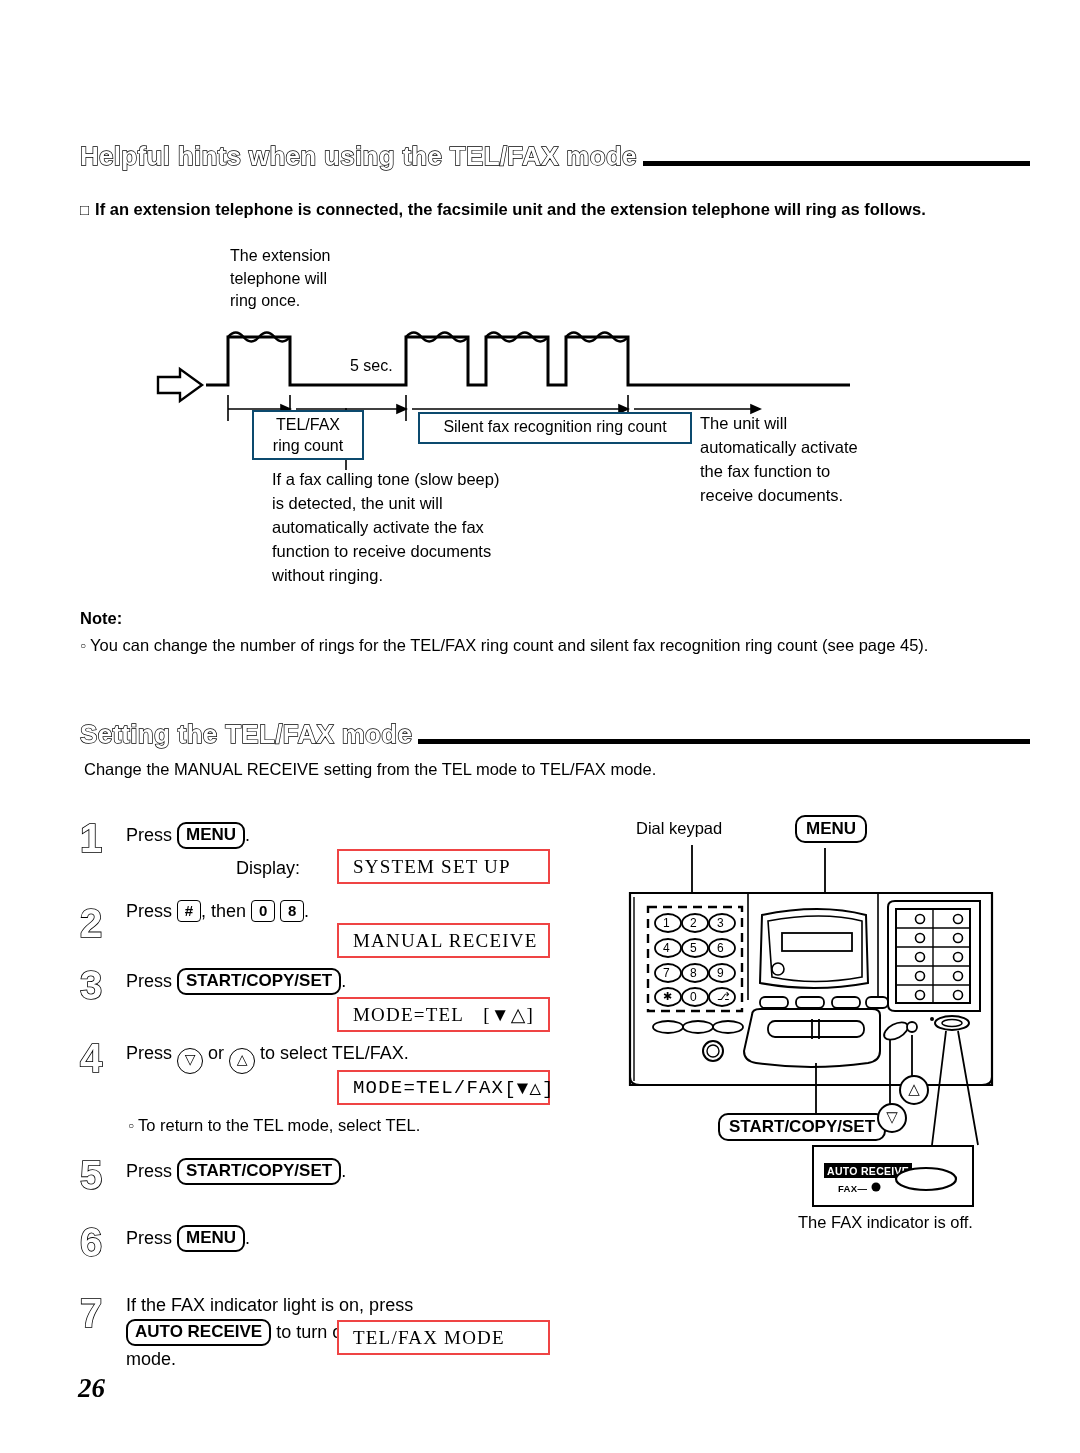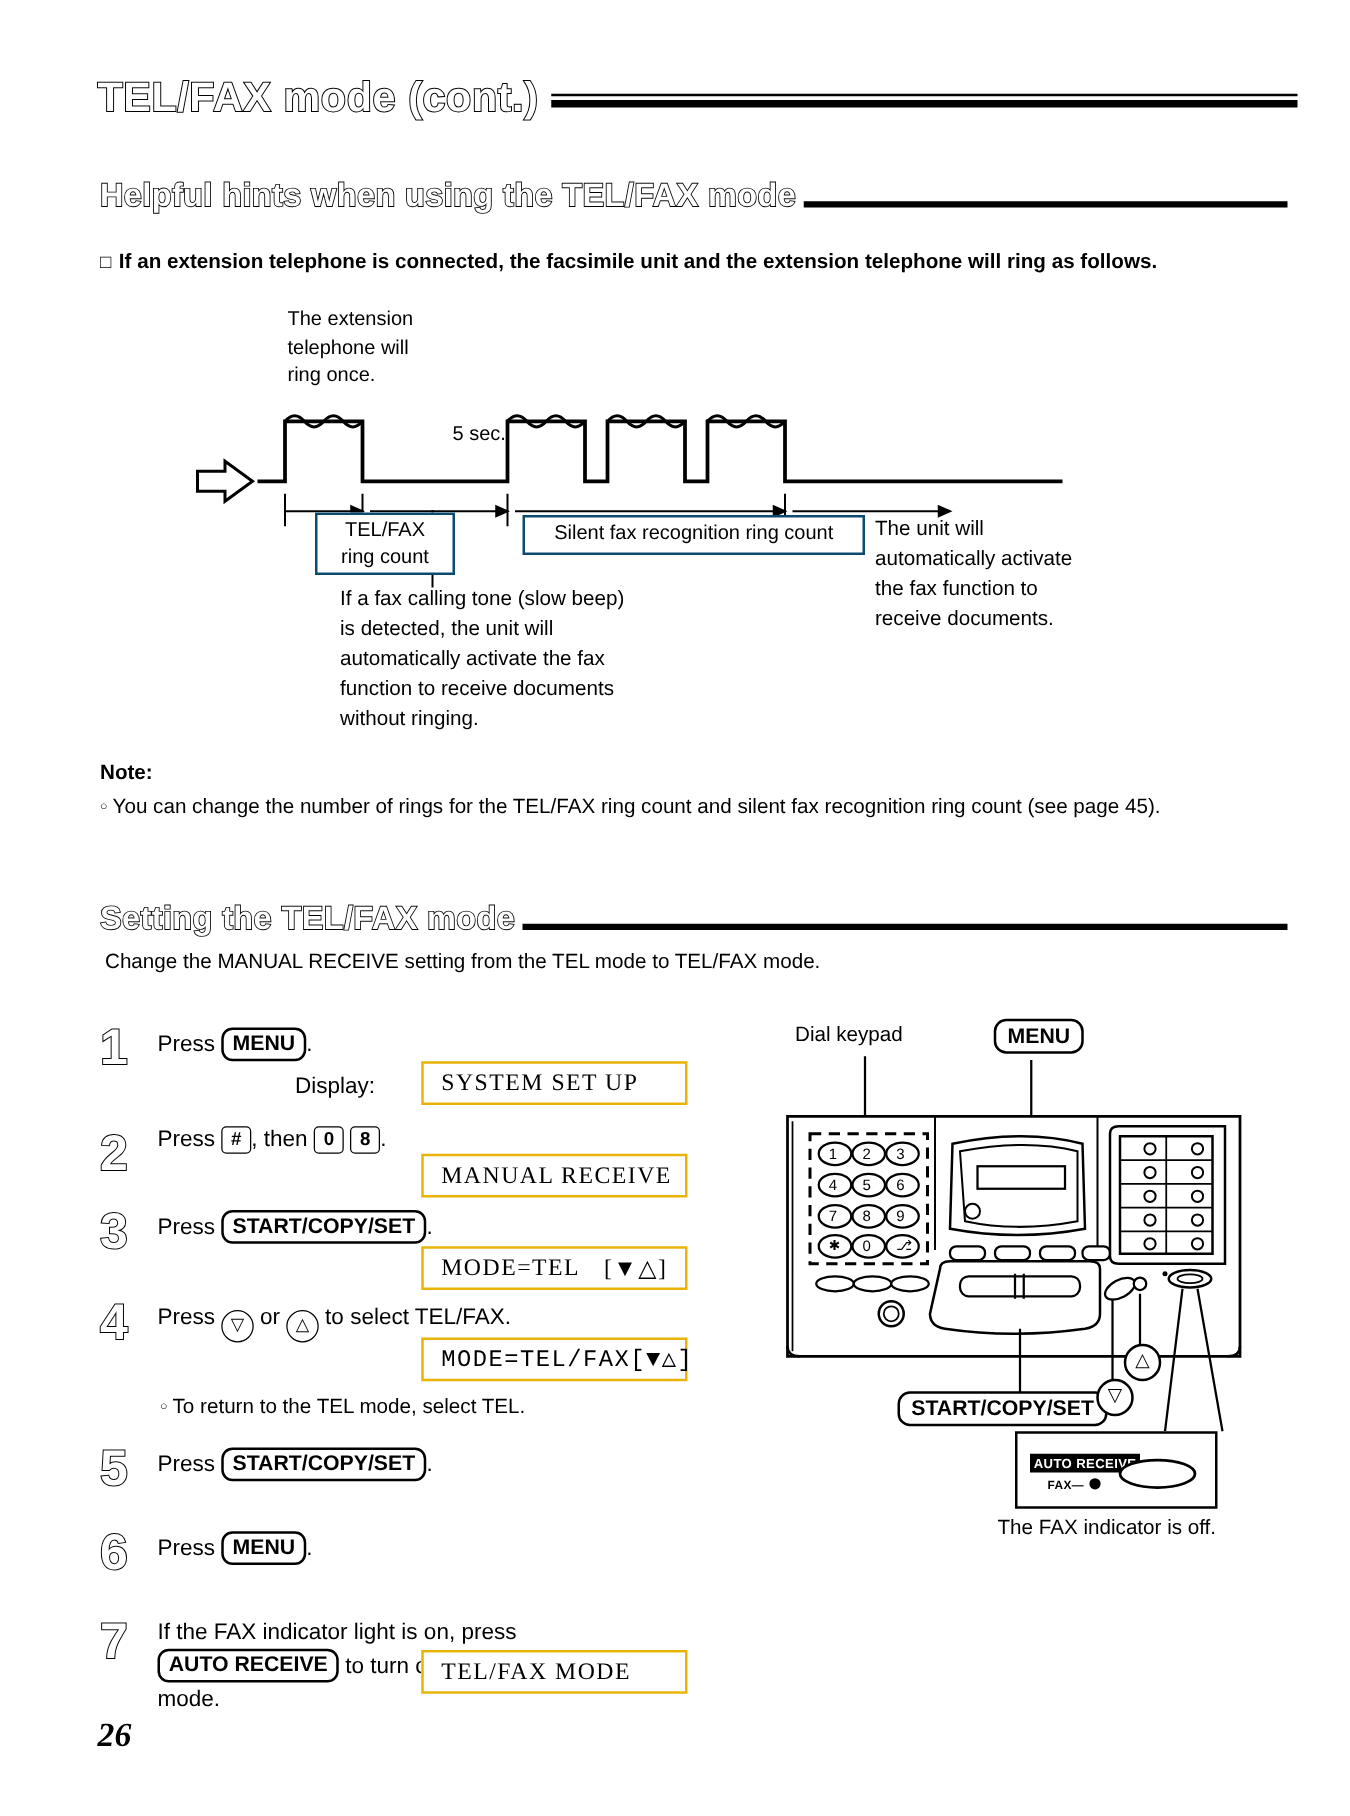--- a/index.html
+++ b/index.html
@@ -89,21 +89,21 @@
     padding: 0 5px; font-weight: bold; font-size: 15px; line-height: 1.3;
     vertical-align: 1px; min-width: 12px; text-align: center;
   }
   .circ-key {
     display: inline-block; width: 24px; height: 24px; border: 1.8px solid #000;
     border-radius: 50%; text-align: center; line-height: 21px; font-size: 14px;
     vertical-align: -5px;
   }
 
   .lcd {
-    position: absolute; border: 2px solid #eab308; background: #fff;
+    position: absolute; border: 2px solid #ef4444; background: #fff;
     box-sizing: border-box;
     font-family: "Liberation Serif", serif;
     font-size: 19px; letter-spacing: 1.2px;
     display: flex; align-items: center;
     padding: 0 14px; white-space: pre;
   }
   .lcd .spacer { flex: 1; }
 
   
   .fax-fig { position: absolute; left: 600px; top: 815px; width: 440px; height: 440px; }
@@ -139,37 +139,33 @@
     position: absolute; left: 78px; top: 1373px;
     font-size: 27px; font-style: italic; font-weight: bold;
     font-family: "Liberation Serif", serif;
   }
 </style>
 </head>
 <body>
 
 <div class="page">
 
-  <div class="h1-row">
-    <span class="h1-text">TEL/FAX mode (cont.)</span>
-    <span class="h1-rule"></span>
-  </div>
 
   <div class="h2-row" style="left:80px; top:128px;">
     <span class="h2-text">Helpful hints when using the TEL/FAX mode</span>
     <span class="h2-rule"></span>
   </div>
 
   <div class="para bold sq-bullet" style="left:80px; top:198px; width:955px;">If an extension telephone is connected, the facsimile unit and the extension telephone will ring as follows.</div>
 
   <div class="diagram">
     <div class="dlabel" style="left:80px; top:0px; width:170px; white-space:pre-line;">The extension
 telephone will
 ring once.</div>
-    <div class="dlabel" style="left:200px; top:92px;margin-left:12px;">5 sec.</div>
+    <div class="dlabel" style="left:200px; top:110px;">5 sec.</div>
 
     <svg width="780" height="180" style="position:absolute; left:0; top:0;">
 
       <path d="M 8,132 L 30,132 L 30,124 L 52,140 L 30,156 L 30,148 L 8,148 Z" fill="#fff" stroke="#000" stroke-width="2.4"></path>
 
       <path d="M 56,140 L 78,140 L 78,92 L 140,92 L 140,140 L 256,140 L 256,92
                L 318,92 L 318,140 L 336,140 L 336,92 L 398,92 L 398,140
                L 416,140 L 416,92 L 478,92 L 478,140 L 700,140" fill="none" stroke="#000" stroke-width="3"></path>
 
       <g fill="none" stroke="#000" stroke-width="2.4">

